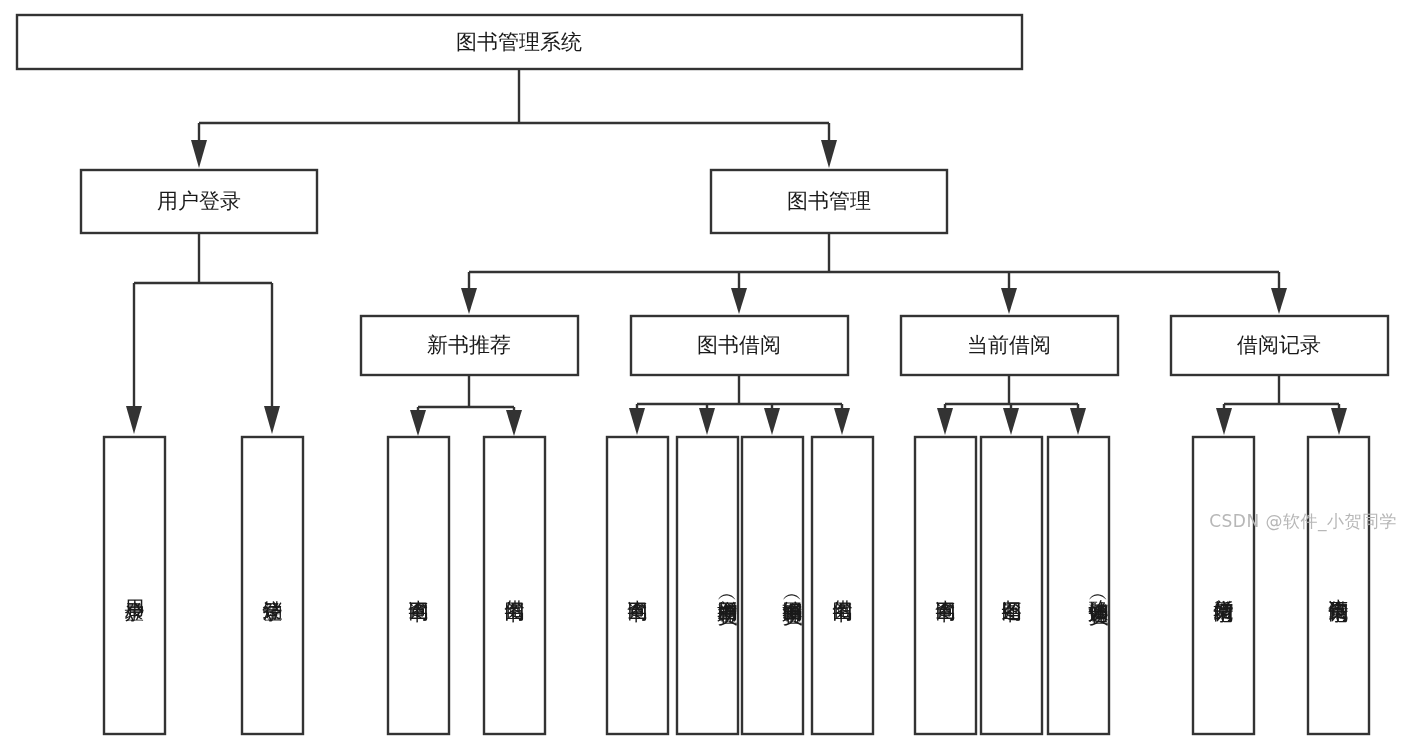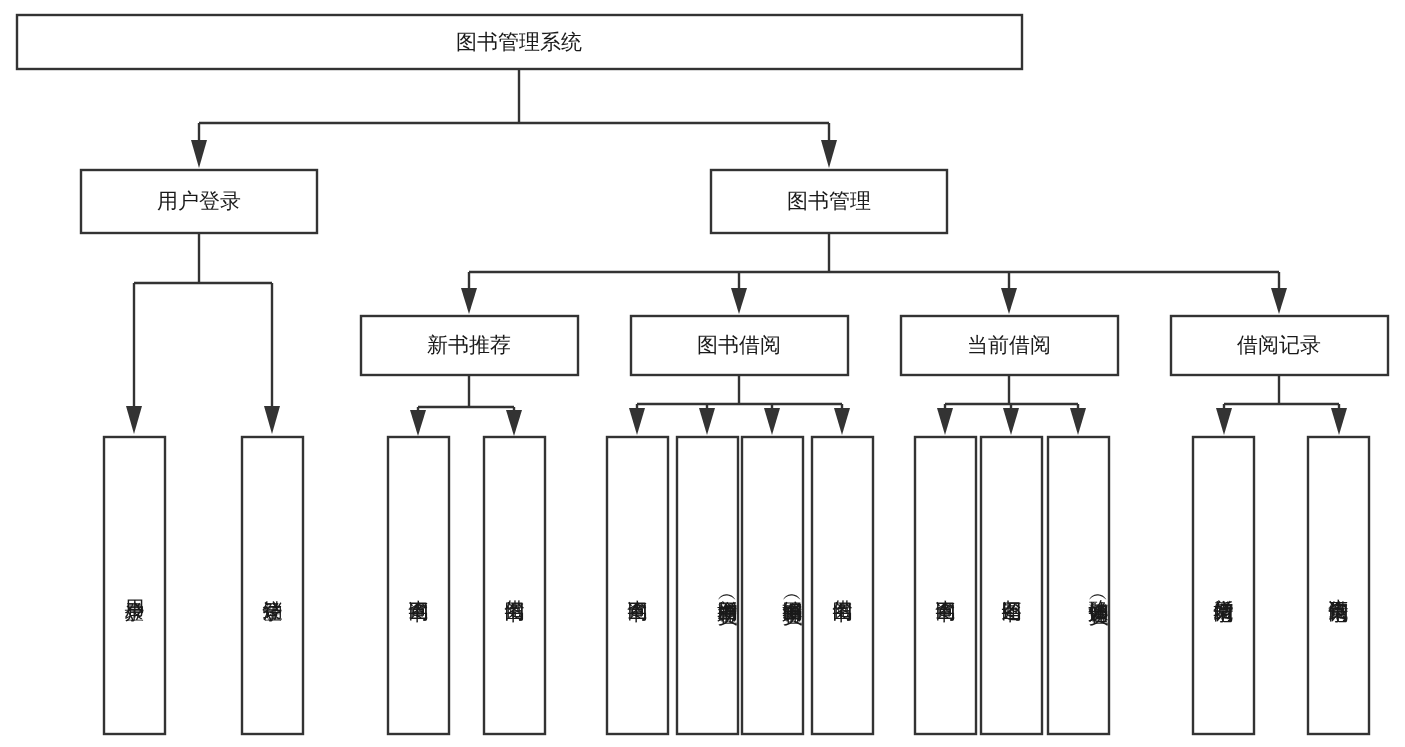--- a/index.html
+++ b/index.html
@@ -212,14 +212,15 @@
   <div class="node-label-v centered" style="left:915px; top:437px; width:61px; height:297px;">查询图书</div>
 
   <div class="node-label-v centered" style="left:981px; top:437px; width:61px; height:297px;">归还图书</div>
 
   <div class="node-label-v" style="left:1048px; top:437px; width:61px; height:297px;">确认归还（管理员）</div>
 
   <div class="node-label-v centered" style="left:1193px; top:437px; width:61px; height:297px;">新增借阅记录</div>
 
   <div class="node-label-v centered" style="left:1308px; top:437px; width:61px; height:297px;">查询借阅记录</div>
 
+  <div class="watermark">CSDN @软件_小贺同学</div>
 
 </div>
 
 </body></html>

